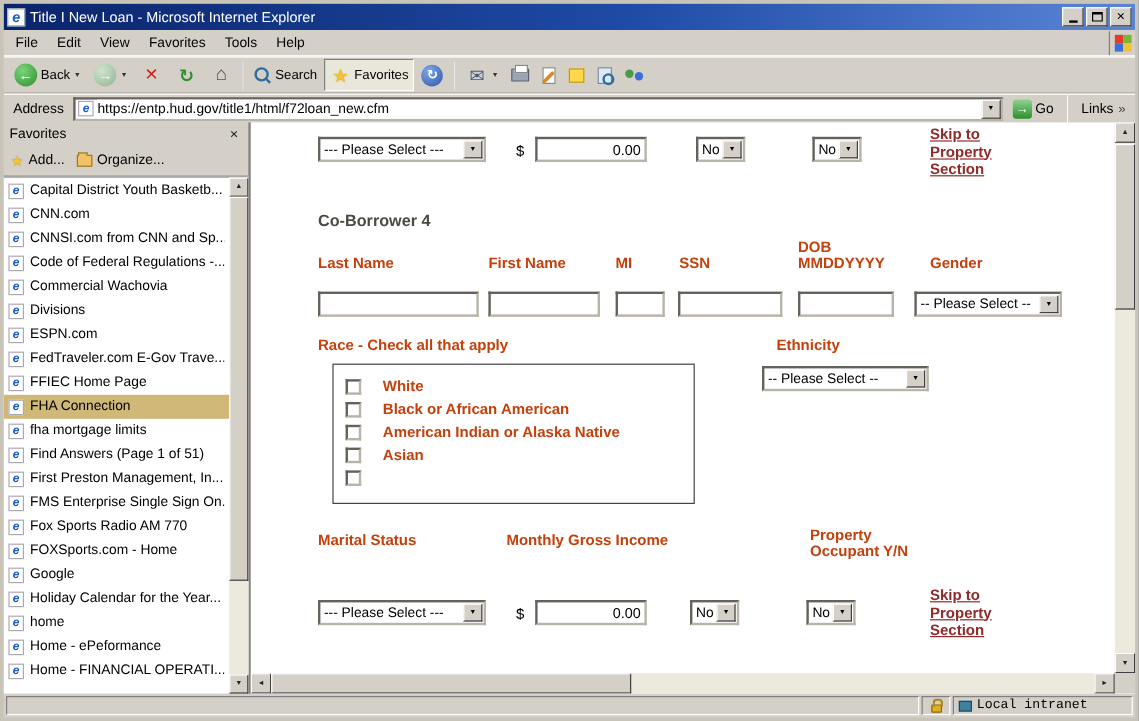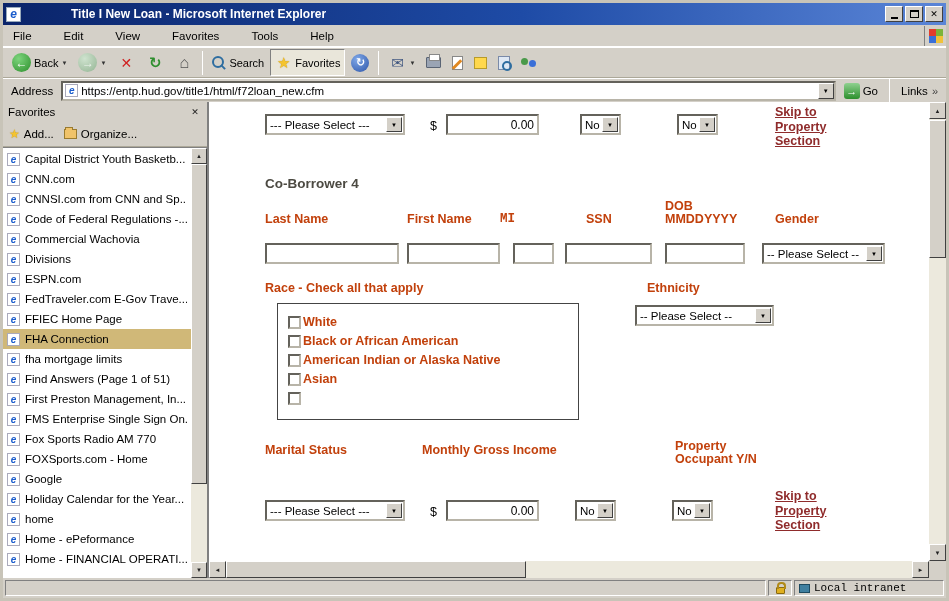--- a/index.html
+++ b/index.html
@@ -2,29 +2,29 @@
 <html><head>
 <meta charset="utf-8">
 <style>
   * { box-sizing: border-box; margin: 0; padding: 0; }
   body { margin:0; font-family:"Liberation Sans","DejaVu Sans",sans-serif; background:#808080; }
   .window { width:949px; height:601px; background:#d4d0c8; border:3px solid #c8c4b8; outline:1px solid #555; position:relative; display:flex; flex-direction:column; overflow:hidden; }
 
   
   .titlebar { height:22px; background:linear-gradient(90deg,#0a246a 0%,#1e4ba6 55%,#5a85d7 100%); display:flex; align-items:center; padding:0 3px; flex:0 0 auto; }
   .ie-icon { width:15px; height:15px; background:#fff; border:1px solid #9ab; color:#1a5ccc; font-weight:bold; font-style:italic; font-size:12px; line-height:13px; text-align:center; margin-right:4px; }
-  .title-text { color:#fff; font-weight:bold; font-size:12px; flex:1; white-space:nowrap; overflow:hidden;margin-left:46px; }
+  .title-text { color:#fff; font-weight:normal; font-size:12px; flex:1; white-space:nowrap; overflow:hidden; }
   .win-buttons { display:flex; gap:2px; }
   .win-btn { width:18px; height:16px; background:#d4d0c8; border:1px solid; border-color:#fff #404040 #404040 #fff; display:flex; align-items:center; justify-content:center; font-size:9px; font-weight:bold; color:#000; cursor:default; }
   .glyph-min { width:7px; height:2px; background:#000; margin-top:8px; }
   .glyph-max { width:9px; height:8px; border:1px solid #000; border-top-width:2px; }
 
   
   .menubar { height:22px; display:flex; align-items:center; border-bottom:1px solid #fff; padding-left:2px; flex:0 0 auto; }
-  .menu-items { display:flex; align-items:center; flex:1;gap:16px; }
+  .menu-items { display:flex; align-items:center; flex:1; }
   .menu-item { padding:3px 8px; font-size:11.5px; color:#000; }
   .winlogo-box { width:22px; height:20px; border-left:1px solid #808080; display:flex; align-items:center; justify-content:center; }
   .winlogo { width:14px; height:14px; display:grid; grid-template-columns:7px 7px; grid-template-rows:7px 7px; }
   .winlogo i:nth-child(1){background:#e23d2c;} .winlogo i:nth-child(2){background:#7bb43a;}
   .winlogo i:nth-child(3){background:#3a6fd8;} .winlogo i:nth-child(4){background:#f0c23a;}
 
   
   .toolbar { height:31px; display:flex; align-items:center; border-top:1px solid #fff; border-bottom:1px solid #aca899; padding:0 4px; gap:1px; flex:0 0 auto; }
   .tb-btn { display:flex; align-items:center; gap:3px; padding:2px 4px; height:27px; border:1px solid transparent; font-size:11px; color:#000; }
   .tb-btn.pressed { background:#e9e6da; border-color:#808080 #fff #fff #808080; }
@@ -109,21 +109,21 @@
   .sel { height:21px; background:#fff; border:2px inset #b8b4a8; display:flex; align-items:center; }
   .sel-text { flex:1; font-size:11.5px; padding:0 3px; white-space:nowrap; overflow:hidden; }
   .sel-btn { width:16px; height:15px; margin-right:1px; background:#d4d0c8; border:1px solid; border-color:#fff #404040 #404040 #fff; font-size:6px; display:flex; align-items:center; justify-content:center; flex:0 0 auto; }
   .txt { height:21px; background:#fff; border:2px inset #b8b4a8; font-family:inherit; font-size:12px; padding:0 3px; outline:none; }
   .txt.money { text-align:right; }
   .flabel { font-weight:bold; font-size:12.5px; color:#c2410c; line-height:13px; }
   .section-title { font-weight:bold; font-size:13.5px; color:#4c4a42; }
   .dollar { font-size:12.5px; color:#000; }
   .skip-link { width:64px; font-weight:bold; font-size:12.5px; line-height:14.5px; color:#8f2b2b; text-decoration:underline; cursor:pointer; }
   .race-box { border:1px solid #444; padding:9px 10px 6px 10px; }
-  .race-row { display:flex; align-items:center; gap:2px; height:19px; }
+  .race-row { display:flex; align-items:center; gap:18px; height:19px; }
   .checkbox { width:13px; height:13px; background:#fff; border:2px inset #b8b4a8; flex:0 0 auto; }
 
   
   .statusbar { height:20px; flex:0 0 auto; display:flex; gap:2px; padding:2px 2px 1px 2px;font-family:Liberation Mono, monospace; }
   .sb-panel { border:1px solid; border-color:#808080 #fff #fff #808080; height:16px; display:flex; align-items:center; gap:4px; padding:0 4px; font-size:11px; }
   .sb-main { flex:1; }
   .sb-lock { width:24px; justify-content:center; }
   .lock-css { width:9px; height:7px; background:#e0b020; border:1px solid #8a6a10; border-radius:1px; position:relative; margin-top:4px; }
   .lock-css::before { content:''; position:absolute; width:5px; height:5px; border:2px solid #b08a18; border-bottom:none; border-radius:4px 4px 0 0; top:-6px; left:0px; }
   .sb-zone { width:150px; }
@@ -404,22 +404,22 @@
       <div class="abs sel" style="left:468px; top:12px; width:41px;">
         <span class="sel-text">No</span>
         <span class="sel-btn">▼</span>
       </div>
       <div class="abs skip-link" style="left:566px; top:3px;">Skip to Property Section</div>
 
       <div class="abs section-title" style="left:56px; top:74px;">Co-Borrower 4</div>
 
       <div class="abs flabel" style="left:56px; top:111px;">Last Name</div>
       <div class="abs flabel" style="left:198px; top:111px;">First Name</div>
-      <div class="abs flabel" style="left:291px; top:111px;font-family:Liberation Mono, monospace;">MI</div>
-      <div class="abs flabel" style="left:377px; top:111px;">SSN</div>
+      <div class="abs flabel" style="left:304px; top:111px;">MI</div>
+      <div class="abs flabel" style="left:357px; top:111px;">SSN</div>
       <div class="abs flabel" style="left:456px; top:98px; width:72px;">DOB MMDDYYYY</div>
       <div class="abs flabel" style="left:566px; top:111px;">Gender</div>
 
       <input class="abs txt" style="left: 56px; top: 141px; width: 134px;">
       <input class="abs txt" style="left: 198px; top: 141px; width: 93px;">
       <input class="abs txt" style="left: 304px; top: 141px; width: 41px;">
       <input class="abs txt" style="left: 356px; top: 141px; width: 87px;">
       <input class="abs txt" style="left: 456px; top: 141px; width: 80px;">
       <div class="abs sel" style="left:553px; top:141px; width:123px;">
         <span class="sel-text">-- Please Select --</span>

